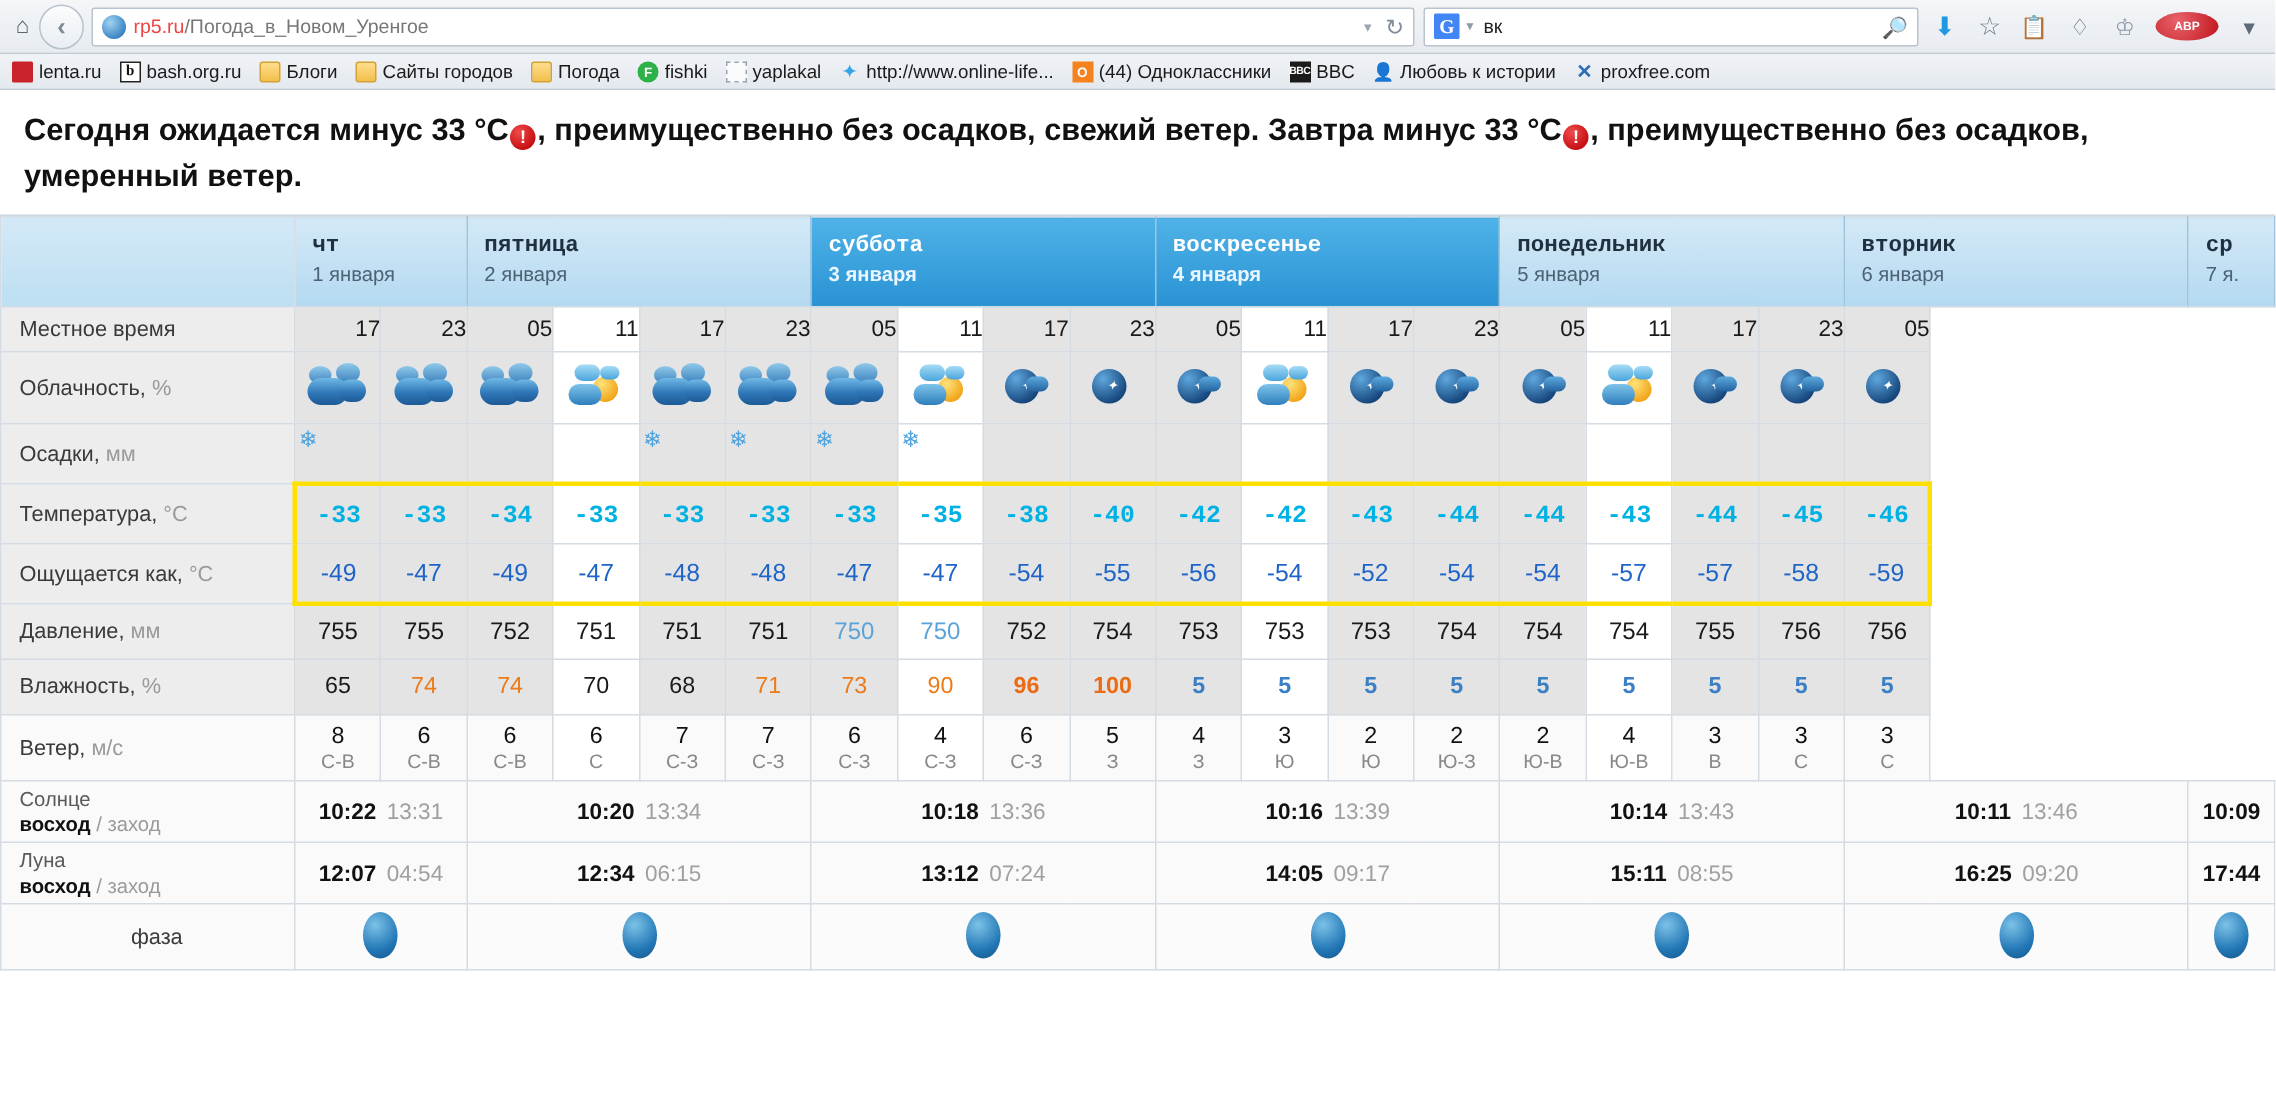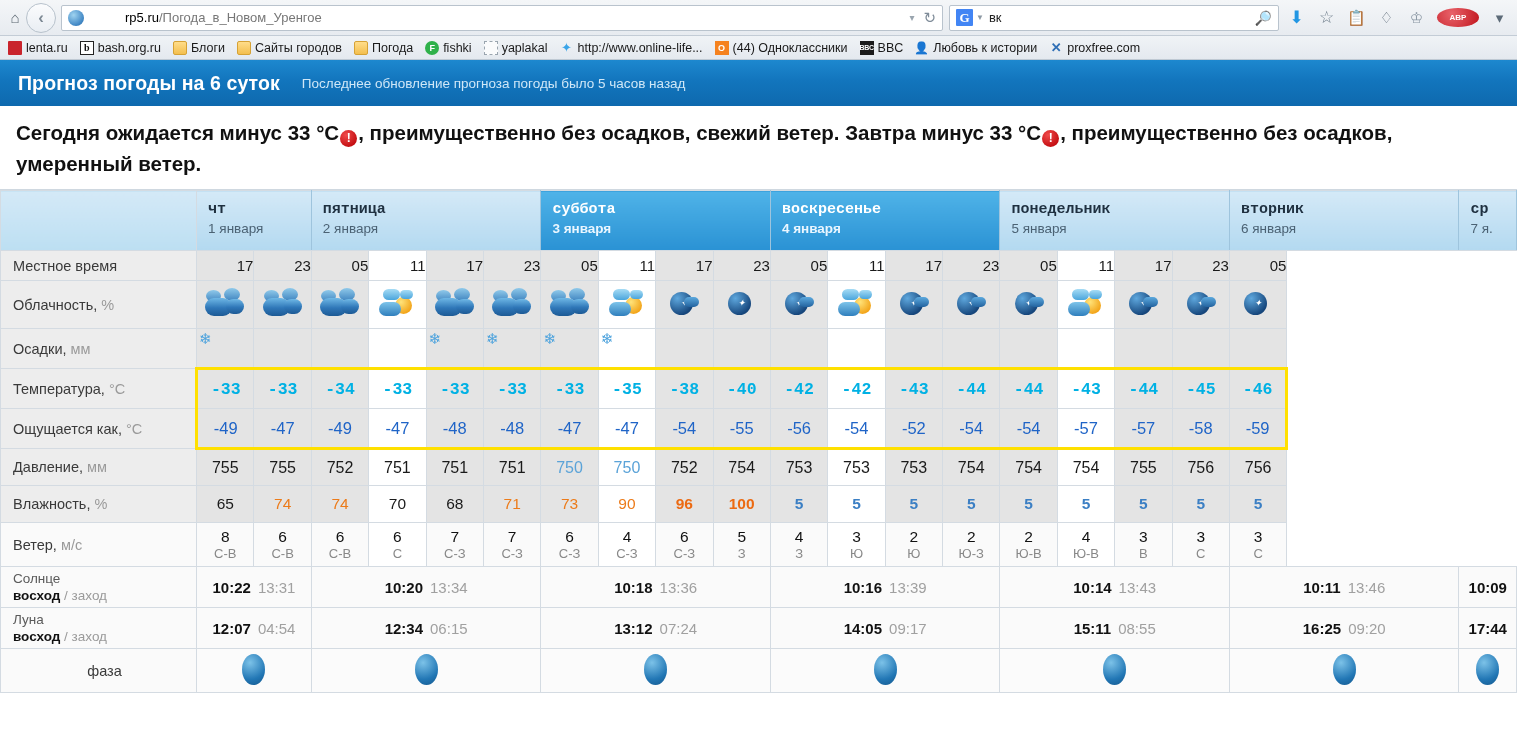--- a/index.html
+++ b/index.html
@@ -43,21 +43,21 @@
     margin-right: 6px;
     min-width: 0;
   }
   .globe-icon {
     width: 16px; height: 16px; flex: 0 0 16px;
     border-radius: 50%;
     background: radial-gradient(circle at 35% 32%, #9fd3f0, #3f86c4 70%, #2d6699);
     margin-right: 5px;
   }
   .url-text { font-size: 13px; color: #3c3c3c; white-space: nowrap; overflow: hidden; }
-  .url-text .host { color: #000000; margin-left: 36px; }
+  .url-text .host { color: #ef4444; }
   .url-text .path { color: #777; }
   .url-right { margin-left: auto; display: flex; align-items: center; gap: 9px; padding-left: 8px; }
   .caret-dn { color: #9aa5af; font-size: 10px; }
   .reload-icon { color: #7f8c99; font-size: 15px; }
   .searchbar {
     flex: 0 0 330px; height: 26px;
     background: #ffffff;
     border: 1px solid #b9c3cd;
     border-radius: 2px;
     display: flex; align-items: center;
@@ -353,24 +353,20 @@
       <span class="bm-label">Любовь к истории</span>
     </div>
   <div class="bm">
       <span class="bm-ico ico-prox">✕</span>
       <span class="bm-label">proxfree.com</span>
     </div>
 </div>
 
 <div id="page">
 
-  <div id="forecast-banner">
-    <span id="banner-title">Прогноз погоды на 6 суток</span>
-    <span id="banner-sub">Последнее обновление прогноза погоды было 5 часов назад</span>
-  </div>
 
   <div id="summary">
     <div id="summary-text">
       <span>Сегодня ожидается минус 33 °C</span><span class="warn-dot">!</span><span>, преимущественно без осадков, свежий ветер. Завтра минус 33 °C</span><span class="warn-dot">!</span><span>, преимущественно без осадков, умеренный ветер.</span>
     </div>
   </div>
 
   <table id="wx-table">
     <colgroup>
       <col class="lbl">

